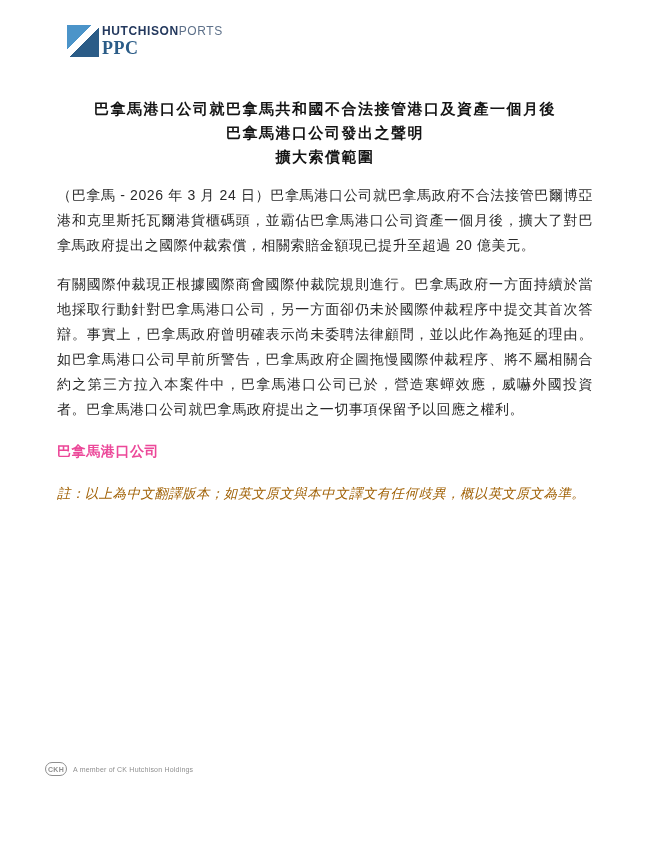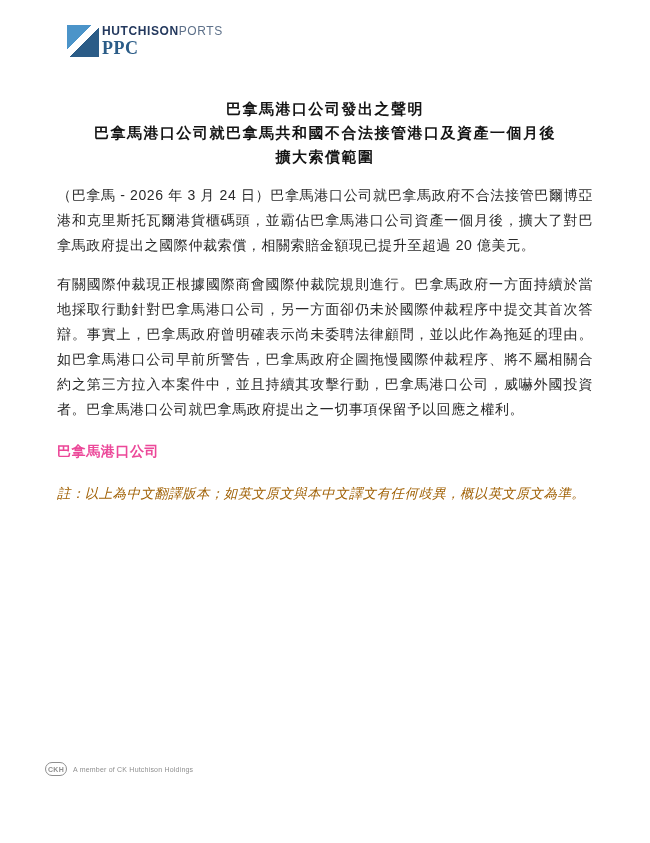--- a/index.html
+++ b/index.html
@@ -127,28 +127,28 @@
     <div class="brand-mark"></div>
     <div class="brand-text">
       <div class="brand-line1">
         <span class="brand-hutchison">HUTCHISON</span><span class="brand-ports">PORTS</span>
       </div>
       <div class="brand-unit">PPC</div>
     </div>
   </div>
 
   <div class="title-block">
+    <div>巴拿馬港口公司就巴拿馬共和國不合法接管港口及資產一個月後</div>
     <div>巴拿馬港口公司發出之聲明</div>
-    <div>巴拿馬港口公司就巴拿馬共和國不合法接管港口及資產一個月後</div>
     <div>擴大索償範圍</div>
   </div>
 
   <div class="body-text">
     <p class="para">（巴拿馬 - 2026 年 3 月 24 日）巴拿馬港口公司就巴拿馬政府不合法接管巴爾博亞港和克里斯托瓦爾港貨櫃碼頭，並霸佔巴拿馬港口公司資產一個月後，擴大了對巴拿馬政府提出之國際仲裁索償，相關索賠金額現已提升至超過 20 億美元。</p>
-    <p class="para">有關國際仲裁現正根據國際商會國際仲裁院規則進行。巴拿馬政府一方面持續於當地採取行動針對巴拿馬港口公司，另一方面卻仍未於國際仲裁程序中提交其首次答辯。事實上，巴拿馬政府曾明確表示尚未委聘法律顧問，並以此作為拖延的理由。如巴拿馬港口公司早前所警告，巴拿馬政府企圖拖慢國際仲裁程序、將不屬相關合約之第三方拉入本案件中，並且持續其攻擊行動，巴拿馬港口公司，威嚇外國投資者。巴拿馬港口公司就巴拿馬政府提出之一切事項保留予以回應之權利。</p>
+    <p class="para">有關國際仲裁現正根據國際商會國際仲裁院規則進行。巴拿馬政府一方面持續於當地採取行動針對巴拿馬港口公司，另一方面卻仍未於國際仲裁程序中提交其首次答辯。事實上，巴拿馬政府曾明確表示尚未委聘法律顧問，並以此作為拖延的理由。如巴拿馬港口公司早前所警告，巴拿馬政府企圖拖慢國際仲裁程序、將不屬相關合約之第三方拉入本案件中，巴拿馬港口公司已於，營造寒蟬效應，威嚇外國投資者。巴拿馬港口公司就巴拿馬政府提出之一切事項保留予以回應之權利。</p>
     <div class="signature">巴拿馬港口公司</div>
     <div class="note">註：以上為中文翻譯版本；如英文原文與本中文譯文有任何歧異，概以英文原文為準。</div>
   </div>
 
 </div>
 
 <div class="footer">
   <div class="ckh-badge">CKH</div>
   <div class="member-text">A member of CK Hutchison Holdings</div>
 </div>

